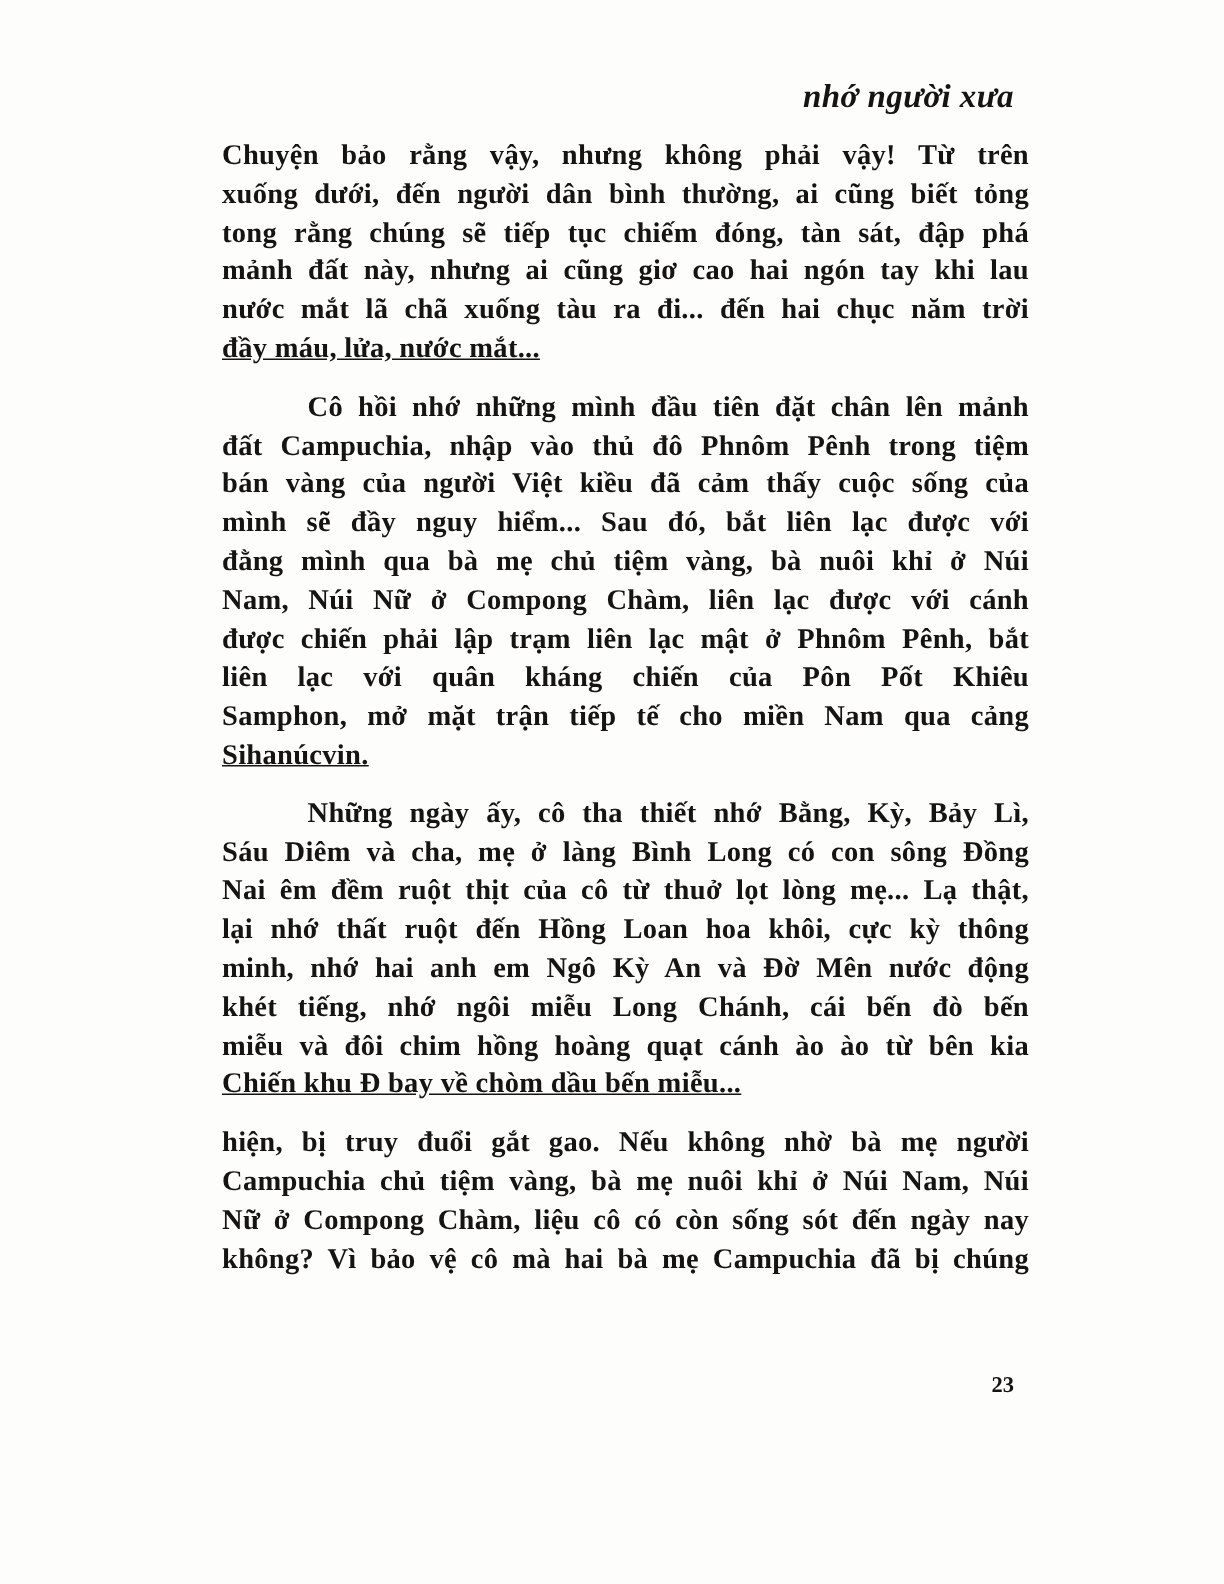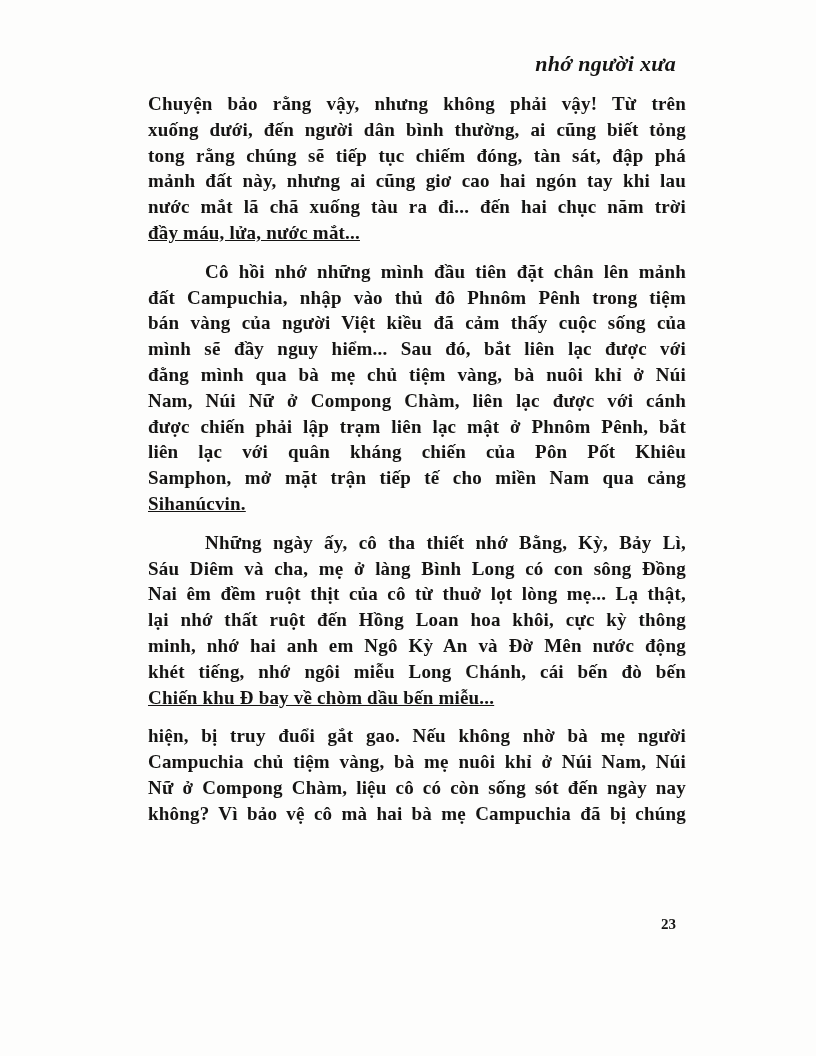--- a/index.html
+++ b/index.html
@@ -89,20 +89,21 @@
         <div class="line">Samphon, mở mặt trận tiếp tế cho miền Nam qua cảng</div>
         <div class="line last">Sihanúcvin.</div>
       </div>
       <div class="paragraph">
         <div class="line indent">Những ngày ấy, cô tha thiết nhớ Bằng, Kỳ, Bảy Lì,</div>
         <div class="line">Sáu Diêm và cha, mẹ ở làng Bình Long có con sông Đồng</div>
         <div class="line">Nai êm đềm ruột thịt của cô từ thuở lọt lòng mẹ... Lạ thật,</div>
         <div class="line">lại nhớ thất ruột đến Hồng Loan hoa khôi, cực kỳ thông</div>
         <div class="line">minh, nhớ hai anh em Ngô Kỳ An và Đờ Mên nước động</div>
         <div class="line">khét tiếng, nhớ ngôi miễu Long Chánh, cái bến đò bến</div>
+        <div class="line">miễu và đôi chim hồng hoàng quạt cánh ào ào từ bên kia</div>
         <div class="line last">Chiến khu Đ bay về chòm dầu bến miễu...</div>
       </div>
       <div class="paragraph">
         <div class="line">hiện, bị truy đuổi gắt gao. Nếu không nhờ bà mẹ người</div>
         <div class="line">Campuchia chủ tiệm vàng, bà mẹ nuôi khỉ ở Núi Nam, Núi</div>
         <div class="line">Nữ ở Compong Chàm, liệu cô có còn sống sót đến ngày nay</div>
         <div class="line">không? Vì bảo vệ cô mà hai bà mẹ Campuchia đã bị chúng</div>
       </div>
     </div>
 

